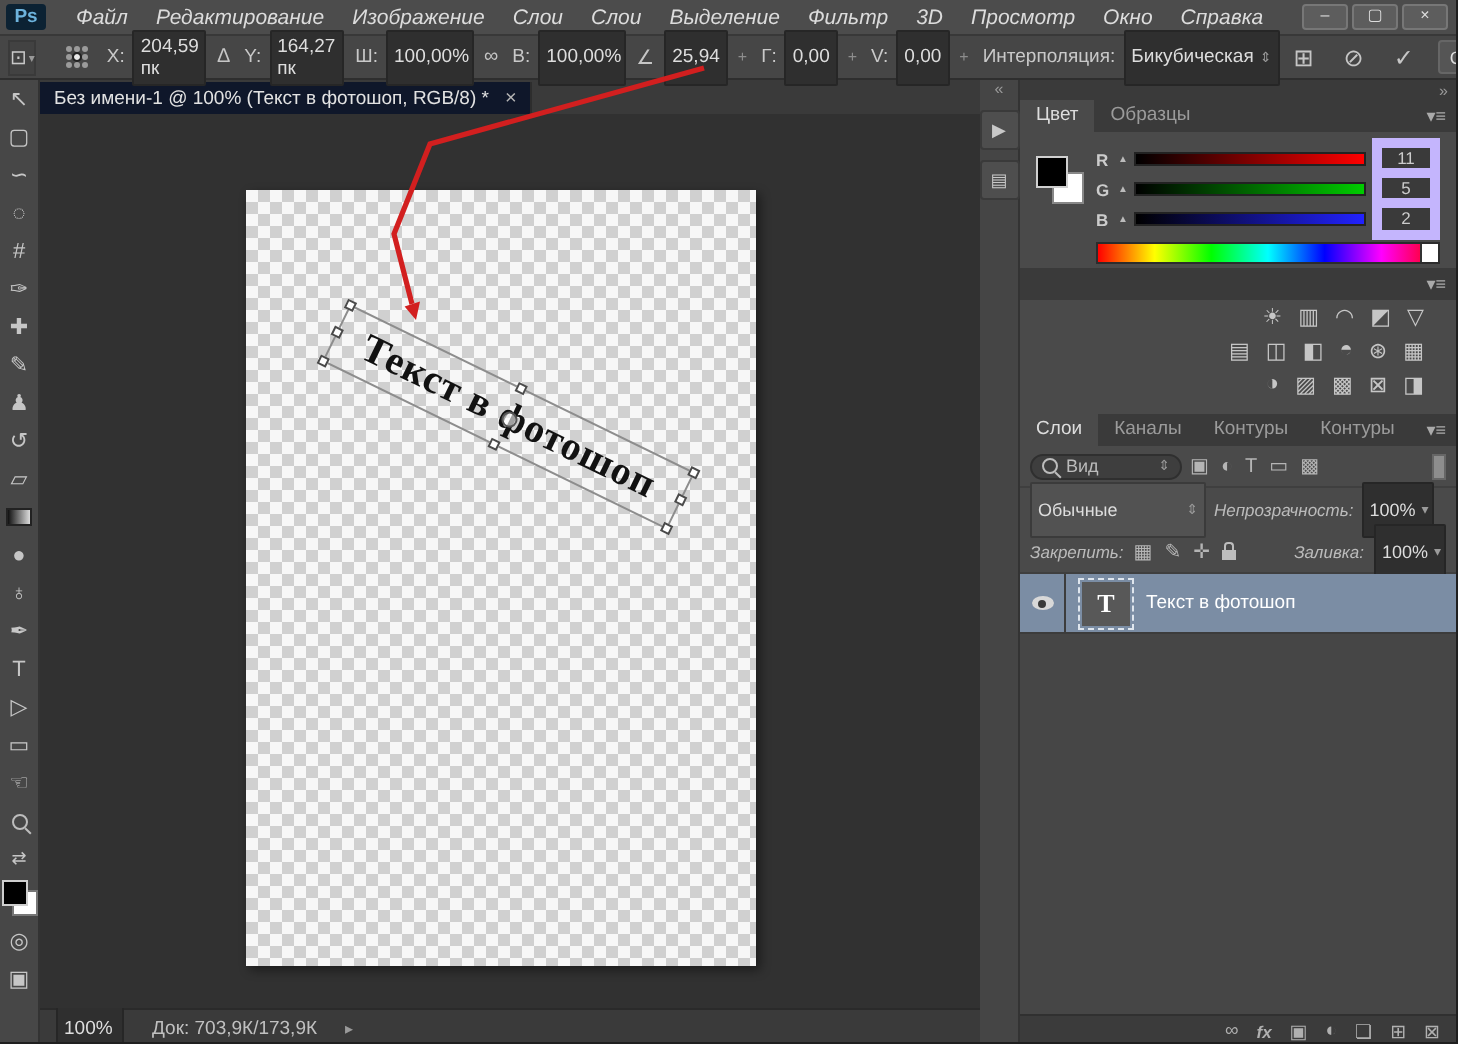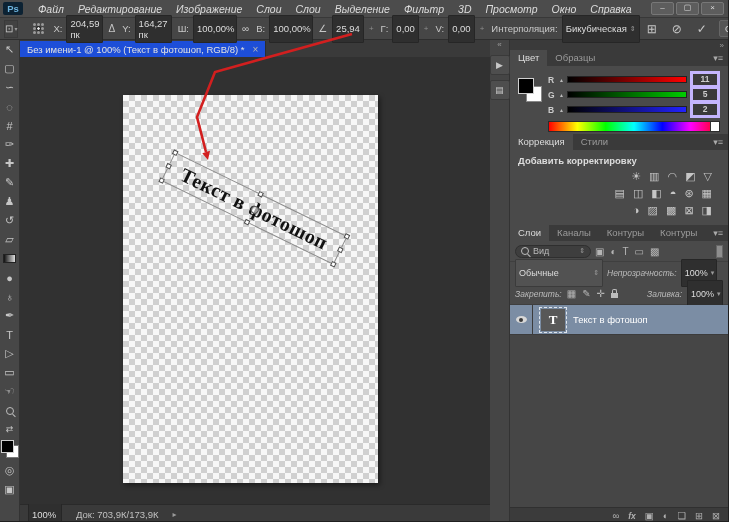--- a/index.html
+++ b/index.html
@@ -42,21 +42,21 @@
   .tb-extra{margin-top:4px;display:flex;flex-direction:column;align-items:center;gap:6px;color:#c6c6c6;}
   .swap{font-size:9px;}
   .tb-swatches{width:18px;height:18px;position:relative;}
   .sw-bg{position:absolute;right:0;bottom:0;width:11px;height:11px;background:#fff;border:1px solid #777;}
   .sw-fg{position:absolute;left:0;top:0;width:11px;height:11px;background:#000;border:1px solid #cfcfcf;}
   .tbic{font-size:11px;}
 
   
   .canvas-col{width:470px;display:flex;flex-direction:column;}
   .tabstrip{height:17px;background:#3a3a3a;display:flex;align-items:flex-end;}
-  .doctab{background:#1d4ed8;height:16px;display:flex;align-items:center;padding:0 7px;font-size:9.5px;color:#e2e2e2;border-right:1px solid #2d2d2d;white-space:nowrap;}
+  .doctab{background:#0f172a;height:16px;display:flex;align-items:center;padding:0 7px;font-size:9.5px;color:#e2e2e2;border-right:1px solid #2d2d2d;white-space:nowrap;}
   .tclose{margin-left:8px;color:#b5b5b5;font-size:10px;}
   .canvas{flex:1;background:#313131;position:relative;overflow:hidden;}
   .doc{position:absolute;left:103px;top:38px;width:255px;height:388px;box-shadow:2px 2px 5px rgba(0,0,0,.45);}
   .checker{background-color:#f7f7f7;background-image:linear-gradient(45deg,#d0d0d0 25%,transparent 25%,transparent 75%,#d0d0d0 75%),linear-gradient(45deg,#d0d0d0 25%,transparent 25%,transparent 75%,#d0d0d0 75%);background-size:12px 12px;background-position:0 0,6px 6px;}
   .txbox{position:absolute;left:52px;top:57px;width:190px;height:30px;border:1px solid #8d8d8d;transform:rotate(26deg);transform-origin:0 0;display:flex;align-items:center;justify-content:center;}
   .txt{font-family:"Liberation Serif",serif;font-weight:bold;font-size:20px;letter-spacing:.5px;color:#121212;white-space:nowrap;}
   .hnd{position:absolute;width:5px;height:5px;background:#fff;border:1px solid #4a4a4a;box-sizing:border-box;}
   .h-tl{left:-3px;top:-3px}.h-tm{left:calc(50% - 3px);top:-3px}.h-tr{right:-3px;top:-3px}
   .h-ml{left:-3px;top:calc(50% - 3px)}.h-mr{right:-3px;top:calc(50% - 3px)}
   .h-bl{left:-3px;bottom:-3px}.h-bm{left:calc(50% - 3px);bottom:-3px}.h-br{right:-3px;bottom:-3px}
@@ -86,21 +86,21 @@
   .cp-bgsw{position:absolute;right:0;bottom:0;width:14px;height:14px;background:#fff;border:1px solid #888;}
   .cp-fgsw{position:absolute;left:0;top:0;width:14px;height:14px;background:#000;border:1px solid #d0d0d0;}
   .ch-rows{margin-left:38px;padding-right:8px;}
   .ch-row{height:15px;display:flex;align-items:center;gap:3px;}
   .ch-l{width:8px;font-size:8.5px;font-weight:bold;color:#ccc;}
   .ch-tri{font-size:5px;color:#bbb;}
   .ch-bar{flex:1;height:5px;border:1px solid #222;}
   .gR{background:linear-gradient(to right,#000,#f00);}
   .gG{background:linear-gradient(to right,#000,#0c0);}
   .gB{background:linear-gradient(to right,#000,#22f);}
-  .ch-v{width:24px;height:11px;background:#3a3a3a;border:3px solid #c4b5fd;font-size:8.5px;color:#ccc;text-align:center;line-height:11px;font-weight:bold;}
+  .ch-v{width:24px;height:11px;background:#3a3a3a;border:5px solid #c4b5fd;font-size:8.5px;color:#ccc;text-align:center;line-height:11px;}
   .spectrum{margin:4px 8px 0 38px;height:9px;position:relative;border:1px solid #2c2c2c;background:linear-gradient(to right,#f00,#ff0,#0f0,#0ff,#00f,#f0f,#f00);}
   .spectrum::after{content:"";position:absolute;right:0;top:0;bottom:0;width:8px;background:#fff;border-left:1px solid #333;}
 
   
   .adjbody{padding:2px 6px 4px 6px;}
   .adj-title{font-size:9.5px;color:#ddd;margin:3px 0 4px 2px;font-weight:bold;}
   .adj-row{display:flex;justify-content:flex-end;gap:8px;margin-bottom:4px;padding-right:10px;}
   .adj-ic{font-size:11px;color:#c6c6c6;}
 
   
@@ -324,28 +324,23 @@
                   <span class="ch-bar gB"></span>
                   <span class="ch-v">2</span>
                 </div>
               </div>
           <div class="spectrum"></div>
         </div>
       </section>
 
       <section class="panel">
         <div class="phdr">
-          <span class="ptabs">
-                <span class="ptab active">Коррекция</span>
-                <span class="ptab">Стили</span>
-              </span>
           <span class="pmenu">▾≡</span>
         </div>
         <div class="pbody adjbody">
-          <div class="adj-title">Добавить корректировку</div>
           <div>
                 <div class="adj-row">
                   <span class="adj-ic">☀</span>
                   <span class="adj-ic">▥</span>
                   <span class="adj-ic">◠</span>
                   <span class="adj-ic">◩</span>
                   <span class="adj-ic">▽</span>
                 </div>
                 <div class="adj-row">
                   <span class="adj-ic">▤</span>

